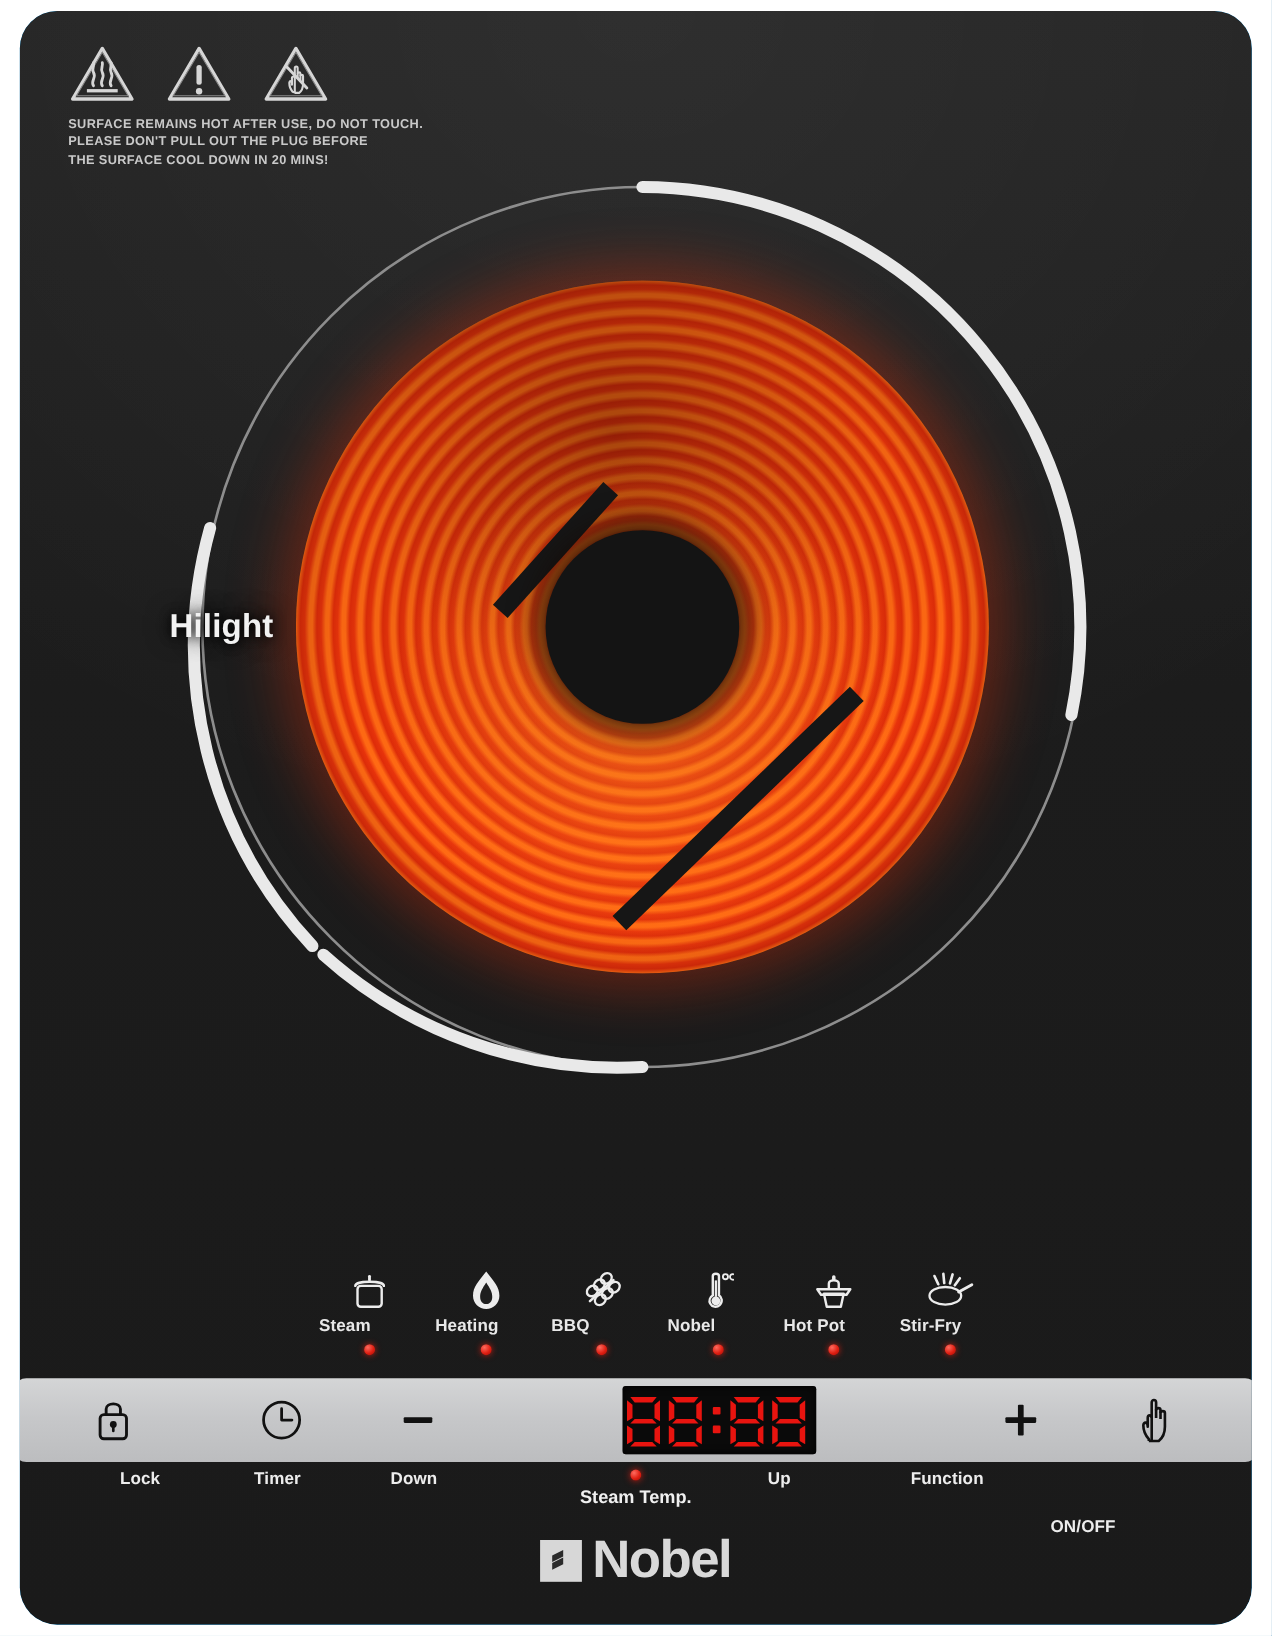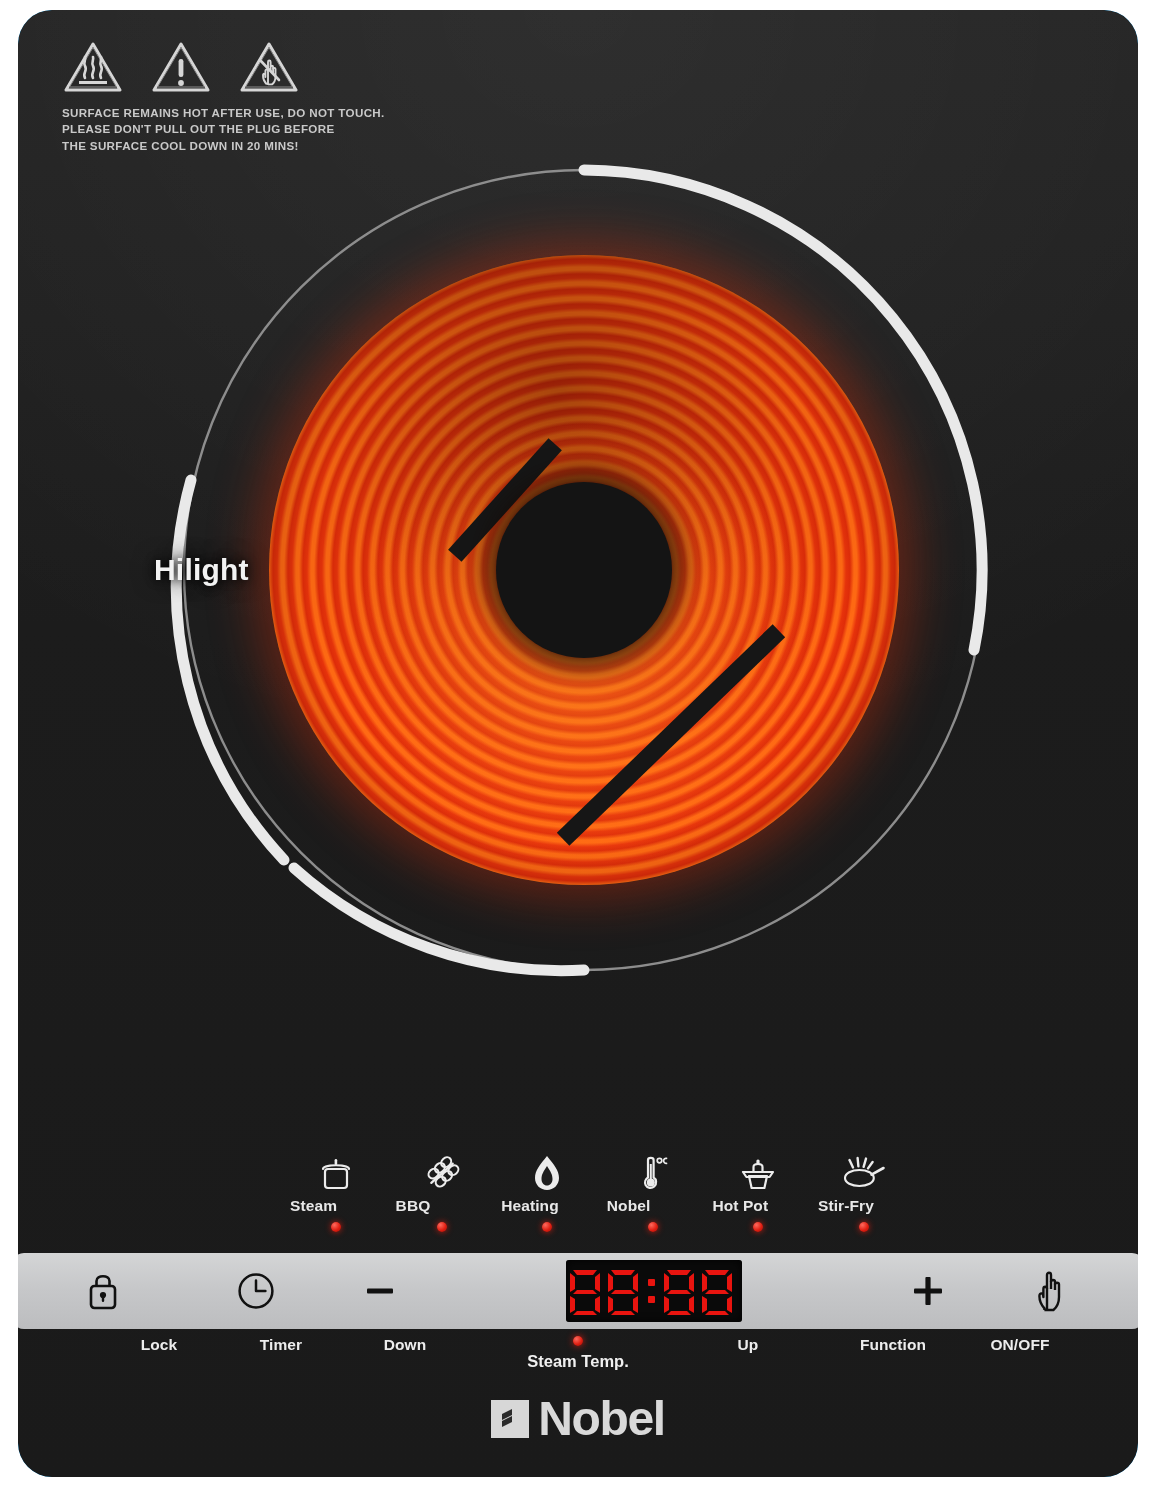--- a/index.html
+++ b/index.html
@@ -91,21 +91,21 @@
   .ctrl svg{display:block;}
 
   .display{
     width:190px;height:62px;background:#0a0a0a;border-radius:3px;
     display:flex;align-items:center;justify-content:center;
     box-shadow:inset 0 0 8px rgba(0,0,0,.9);
   }
   .seg{font-family:"DejaVu Sans Mono",monospace;}
 
   .ctrl-labels{position:absolute;left:-6px;top:1326px;width:1132px;height:22px;}
-  .clab{position:absolute;color:#ededed;font-size:15.5px;font-weight:700;text-align:center;letter-spacing:.1px;}
+  .clab{position:absolute;color:#ededed;font-size:15.5px;font-weight:700;text-align:left;letter-spacing:.1px;}
 
   .hightemp{position:absolute;left:0;top:1326px;width:1120px;text-align:center;}
   .hightemp .hled{width:10px;height:10px;border-radius:50%;margin:0 auto 6px;
       background:radial-gradient(circle at 34% 30%, #ff6a5e 0%, #e01f12 55%, #9c0c05 100%);
       box-shadow:0 0 7px rgba(225,30,18,.9);}
   .hightemp .hlab{color:#f0f0f0;font-size:16.5px;font-weight:700;}
 
   
   .brand{position:absolute;left:0;top:1385px;width:1120px;display:flex;align-items:center;justify-content:center;gap:9px;}
   .brandmark{width:38px;height:38px;background:#d7d7d7;display:flex;align-items:center;justify-content:center;}
@@ -179,49 +179,49 @@
             <path d="M4 13 C4 8 30 8 30 13" fill="none" stroke="#ececec" stroke-width="2.2" stroke-linecap="round"></path>
             <rect x="15.6" y="3" width="2.6" height="6" rx="1.3" fill="#ececec"></rect>
           </svg>
         </div>
         <div class="ml">Steam</div>
         <div class="led"></div>
       </div>
 
       <div class="mode">
         <div class="mi">
+          <svg width="30" height="38" viewBox="0 0 30 38">
+            <path d="M15 2 C8 11 3 16 3 24 C3 31 8.5 36 15 36 C21.5 36 27 31 27 24 C27 16 22 11 15 2 Z" fill="#ececec"></path>
+            <path d="M15 12 C11.5 17.5 9.5 20.5 9.5 25 C9.5 29 12 31.5 15 31.5 C18 31.5 20.5 29 20.5 25 C20.5 20.5 18.5 17.5 15 12 Z" fill="#1e1e1e"></path>
+          </svg>
+        </div>
+        <div class="ml">Heating</div>
+        <div class="led"></div>
+      </div>
+
+      <div class="mode">
+        <div class="mi">
           <svg width="38" height="36" viewBox="0 0 38 36">
             <g transform="rotate(-42 19 18)">
               <rect x="4" y="16.3" width="31" height="2.3" rx="1.1" fill="#ececec"></rect>
               <ellipse cx="13" cy="12" rx="5.4" ry="4.4" fill="none" stroke="#ececec" stroke-width="2.1"></ellipse>
               <ellipse cx="21.5" cy="12" rx="5.4" ry="4.4" fill="none" stroke="#ececec" stroke-width="2.1"></ellipse>
               <ellipse cx="30" cy="12" rx="5.4" ry="4.4" fill="none" stroke="#ececec" stroke-width="2.1"></ellipse>
               <ellipse cx="13" cy="22.8" rx="5.4" ry="4.4" fill="none" stroke="#ececec" stroke-width="2.1"></ellipse>
               <ellipse cx="21.5" cy="22.8" rx="5.4" ry="4.4" fill="none" stroke="#ececec" stroke-width="2.1"></ellipse>
               <ellipse cx="30" cy="22.8" rx="5.4" ry="4.4" fill="none" stroke="#ececec" stroke-width="2.1"></ellipse>
             </g>
           </svg>
         </div>
         <div class="ml">BBQ</div>
         <div class="led"></div>
       </div>
 
       <div class="mode">
         <div class="mi">
-          <svg width="30" height="38" viewBox="0 0 30 38">
-            <path d="M15 2 C8 11 3 16 3 24 C3 31 8.5 36 15 36 C21.5 36 27 31 27 24 C27 16 22 11 15 2 Z" fill="#ececec"></path>
-            <path d="M15 12 C11.5 17.5 9.5 20.5 9.5 25 C9.5 29 12 31.5 15 31.5 C18 31.5 20.5 29 20.5 25 C20.5 20.5 18.5 17.5 15 12 Z" fill="#1e1e1e"></path>
-          </svg>
-        </div>
-        <div class="ml">Heating</div>
-        <div class="led"></div>
-      </div>
-
-      <div class="mode">
-        <div class="mi">
           <svg width="32" height="38" viewBox="0 0 32 38">
             <path d="M11 6 C11 3.2 16.6 3.2 16.6 6 L16.6 23.5 C19.4 25.2 20.2 29.6 17.2 32.4 C14.6 34.8 10.2 34.2 8.6 31 C7.3 28.4 8.4 25.2 11 23.5 Z" fill="none" stroke="#ececec" stroke-width="2.2"></path>
             <circle cx="13.8" cy="28.6" r="4" fill="#ececec"></circle>
             <rect x="12.8" y="10" width="2" height="15" fill="#ececec"></rect>
             <circle cx="22.5" cy="6.6" r="2.3" fill="none" stroke="#ececec" stroke-width="1.7"></circle>
             <path d="M29.5 4.4 C26 3.6 25.4 9.4 29.5 9.4" fill="none" stroke="#ececec" stroke-width="1.7" stroke-linecap="round"></path>
           </svg>
         </div>
         <div class="ml">Nobel</div>
         <div class="led"></div>
@@ -353,21 +353,21 @@
         
       </div>
     </div>
 
     <div class="ctrl-labels">
       <div class="clab" style="left:97px;width:100px;">Lock</div>
       <div class="clab" style="left:219px;width:100px;">Timer</div>
       <div class="clab" style="left:343px;width:100px;">Down</div>
       <div class="clab" style="left:686px;width:100px;">Up</div>
       <div class="clab" style="left:816px;width:130px;">Function</div>
-      <div class="clab" style="left:943px;width:130px;">ON/OFF</div>
+      <div class="clab" style="left:943px;width:130px;margin-top:44px;">ON/OFF</div>
     </div>
 
     <div class="hightemp">
       <div class="hled"></div>
       <div class="hlab">Steam Temp.</div>
     </div>
 
     <div class="brand">
       <div class="brandmark">
         <svg width="28" height="28" viewBox="0 0 28 28">

